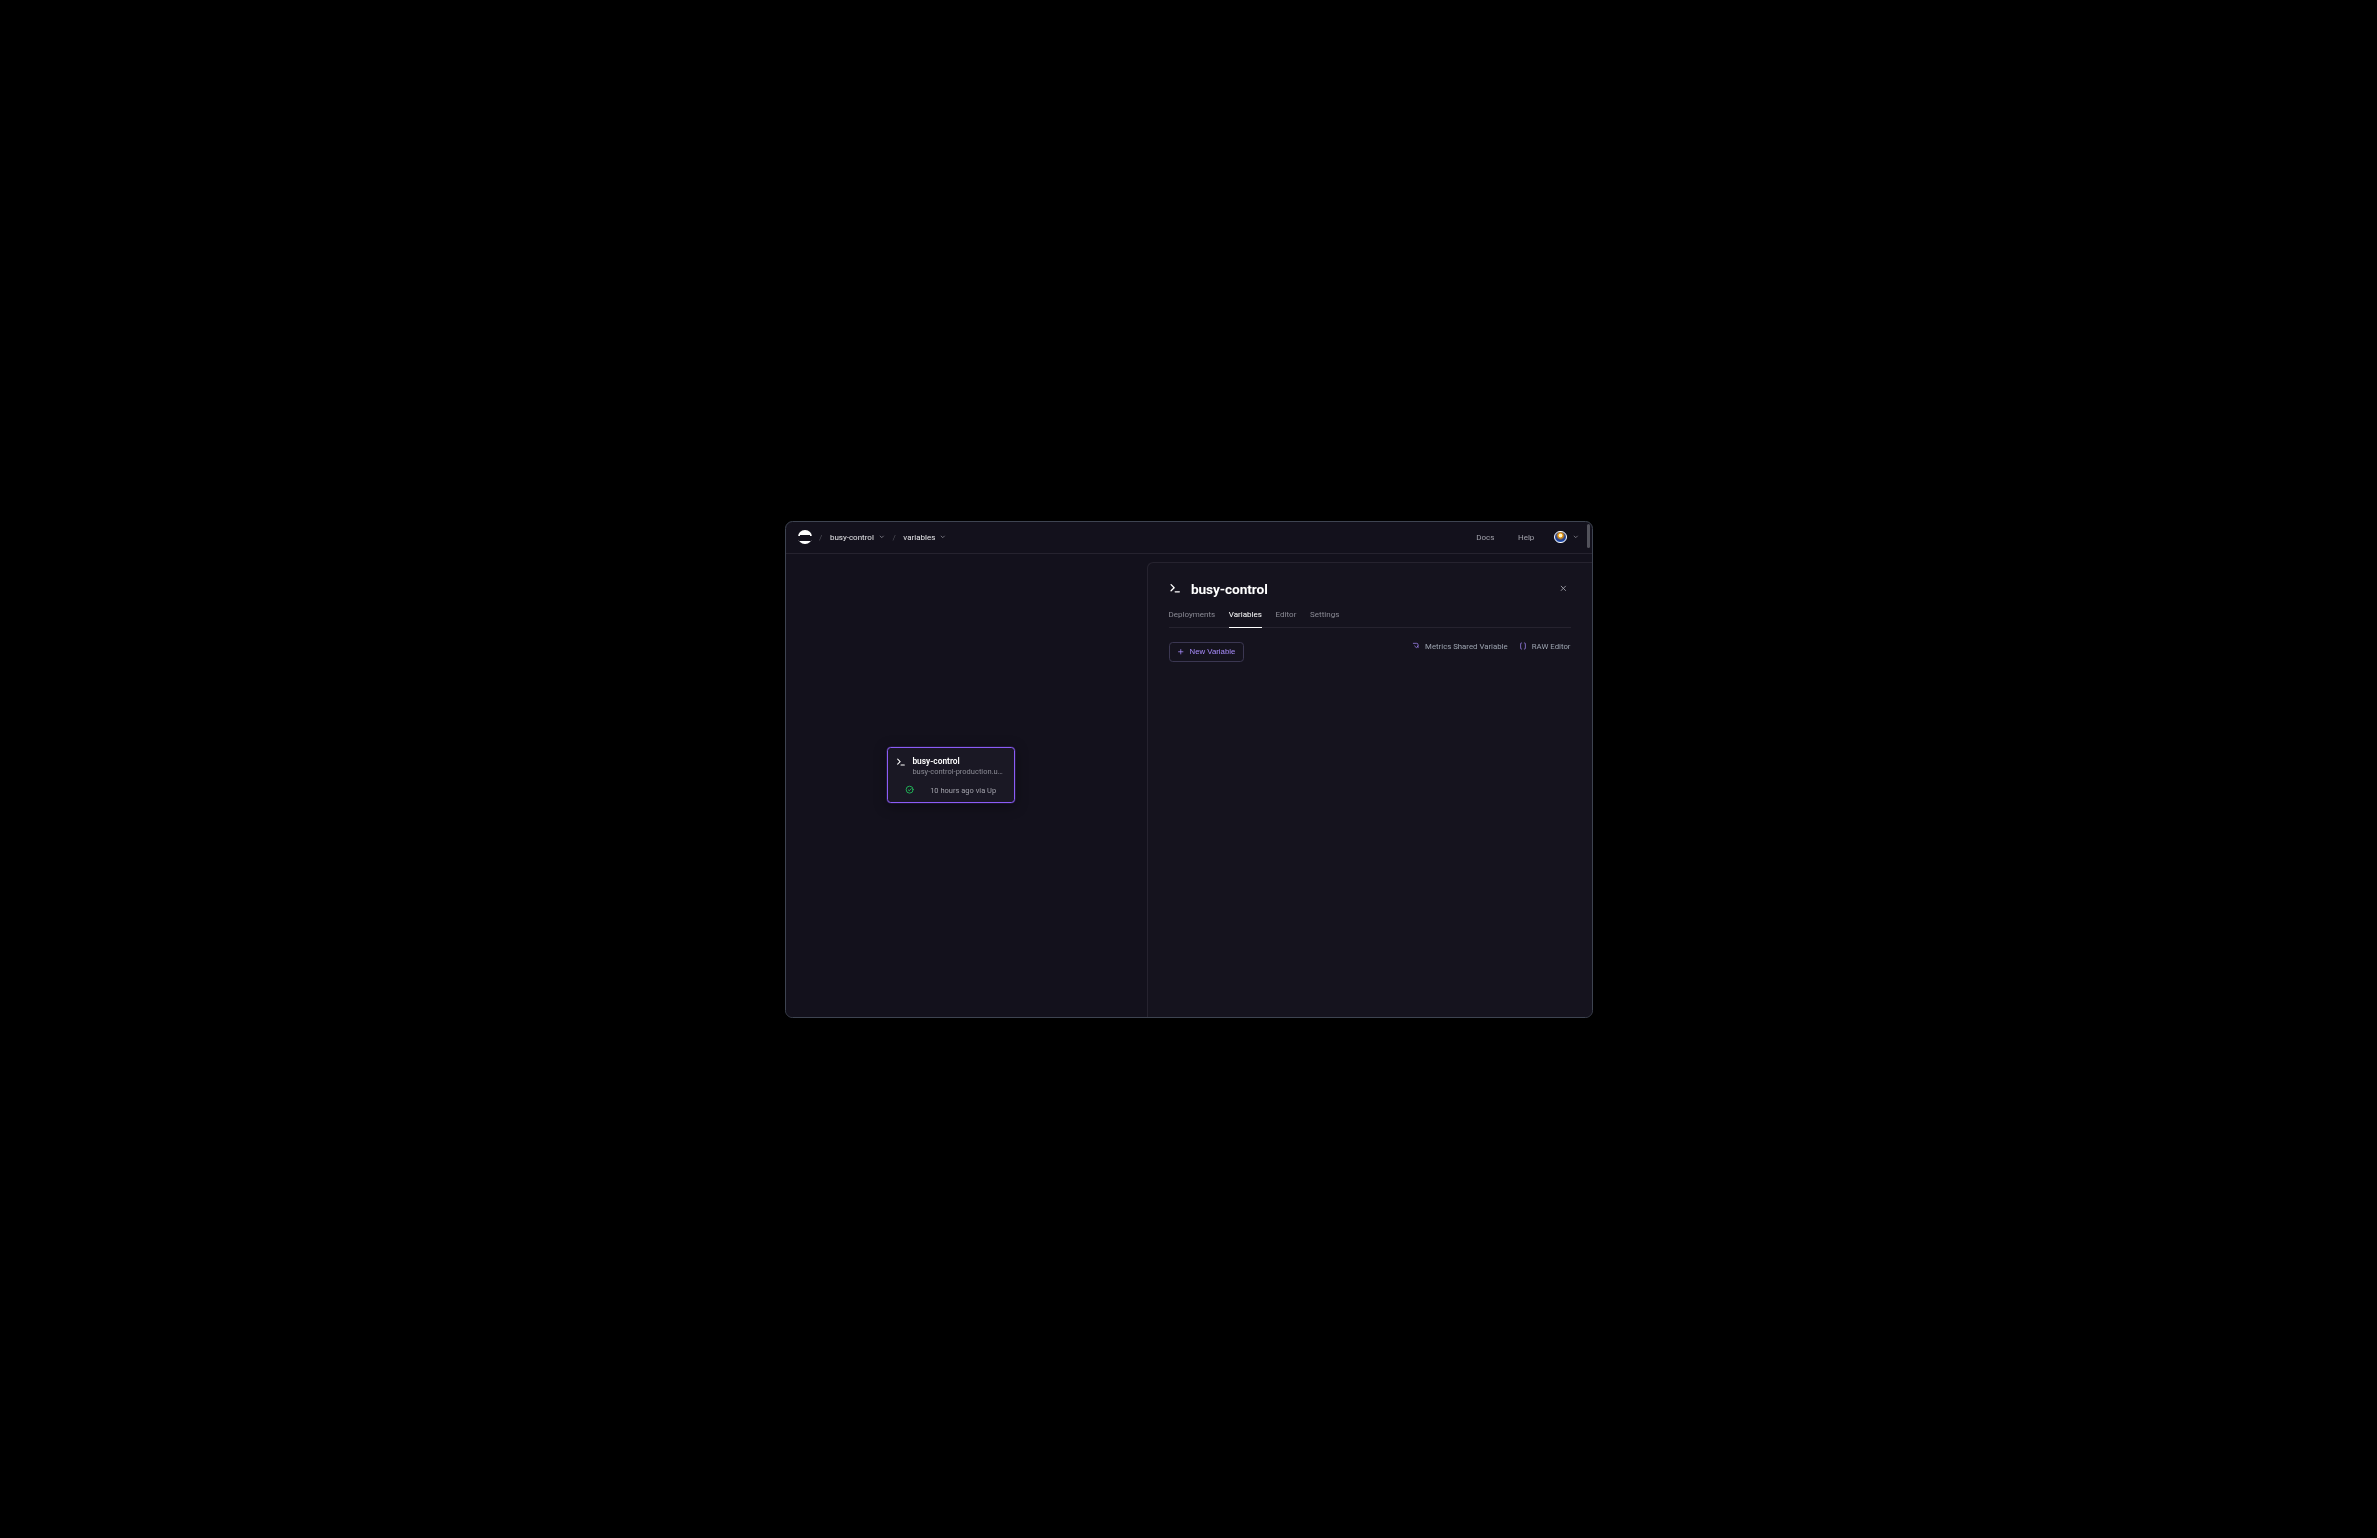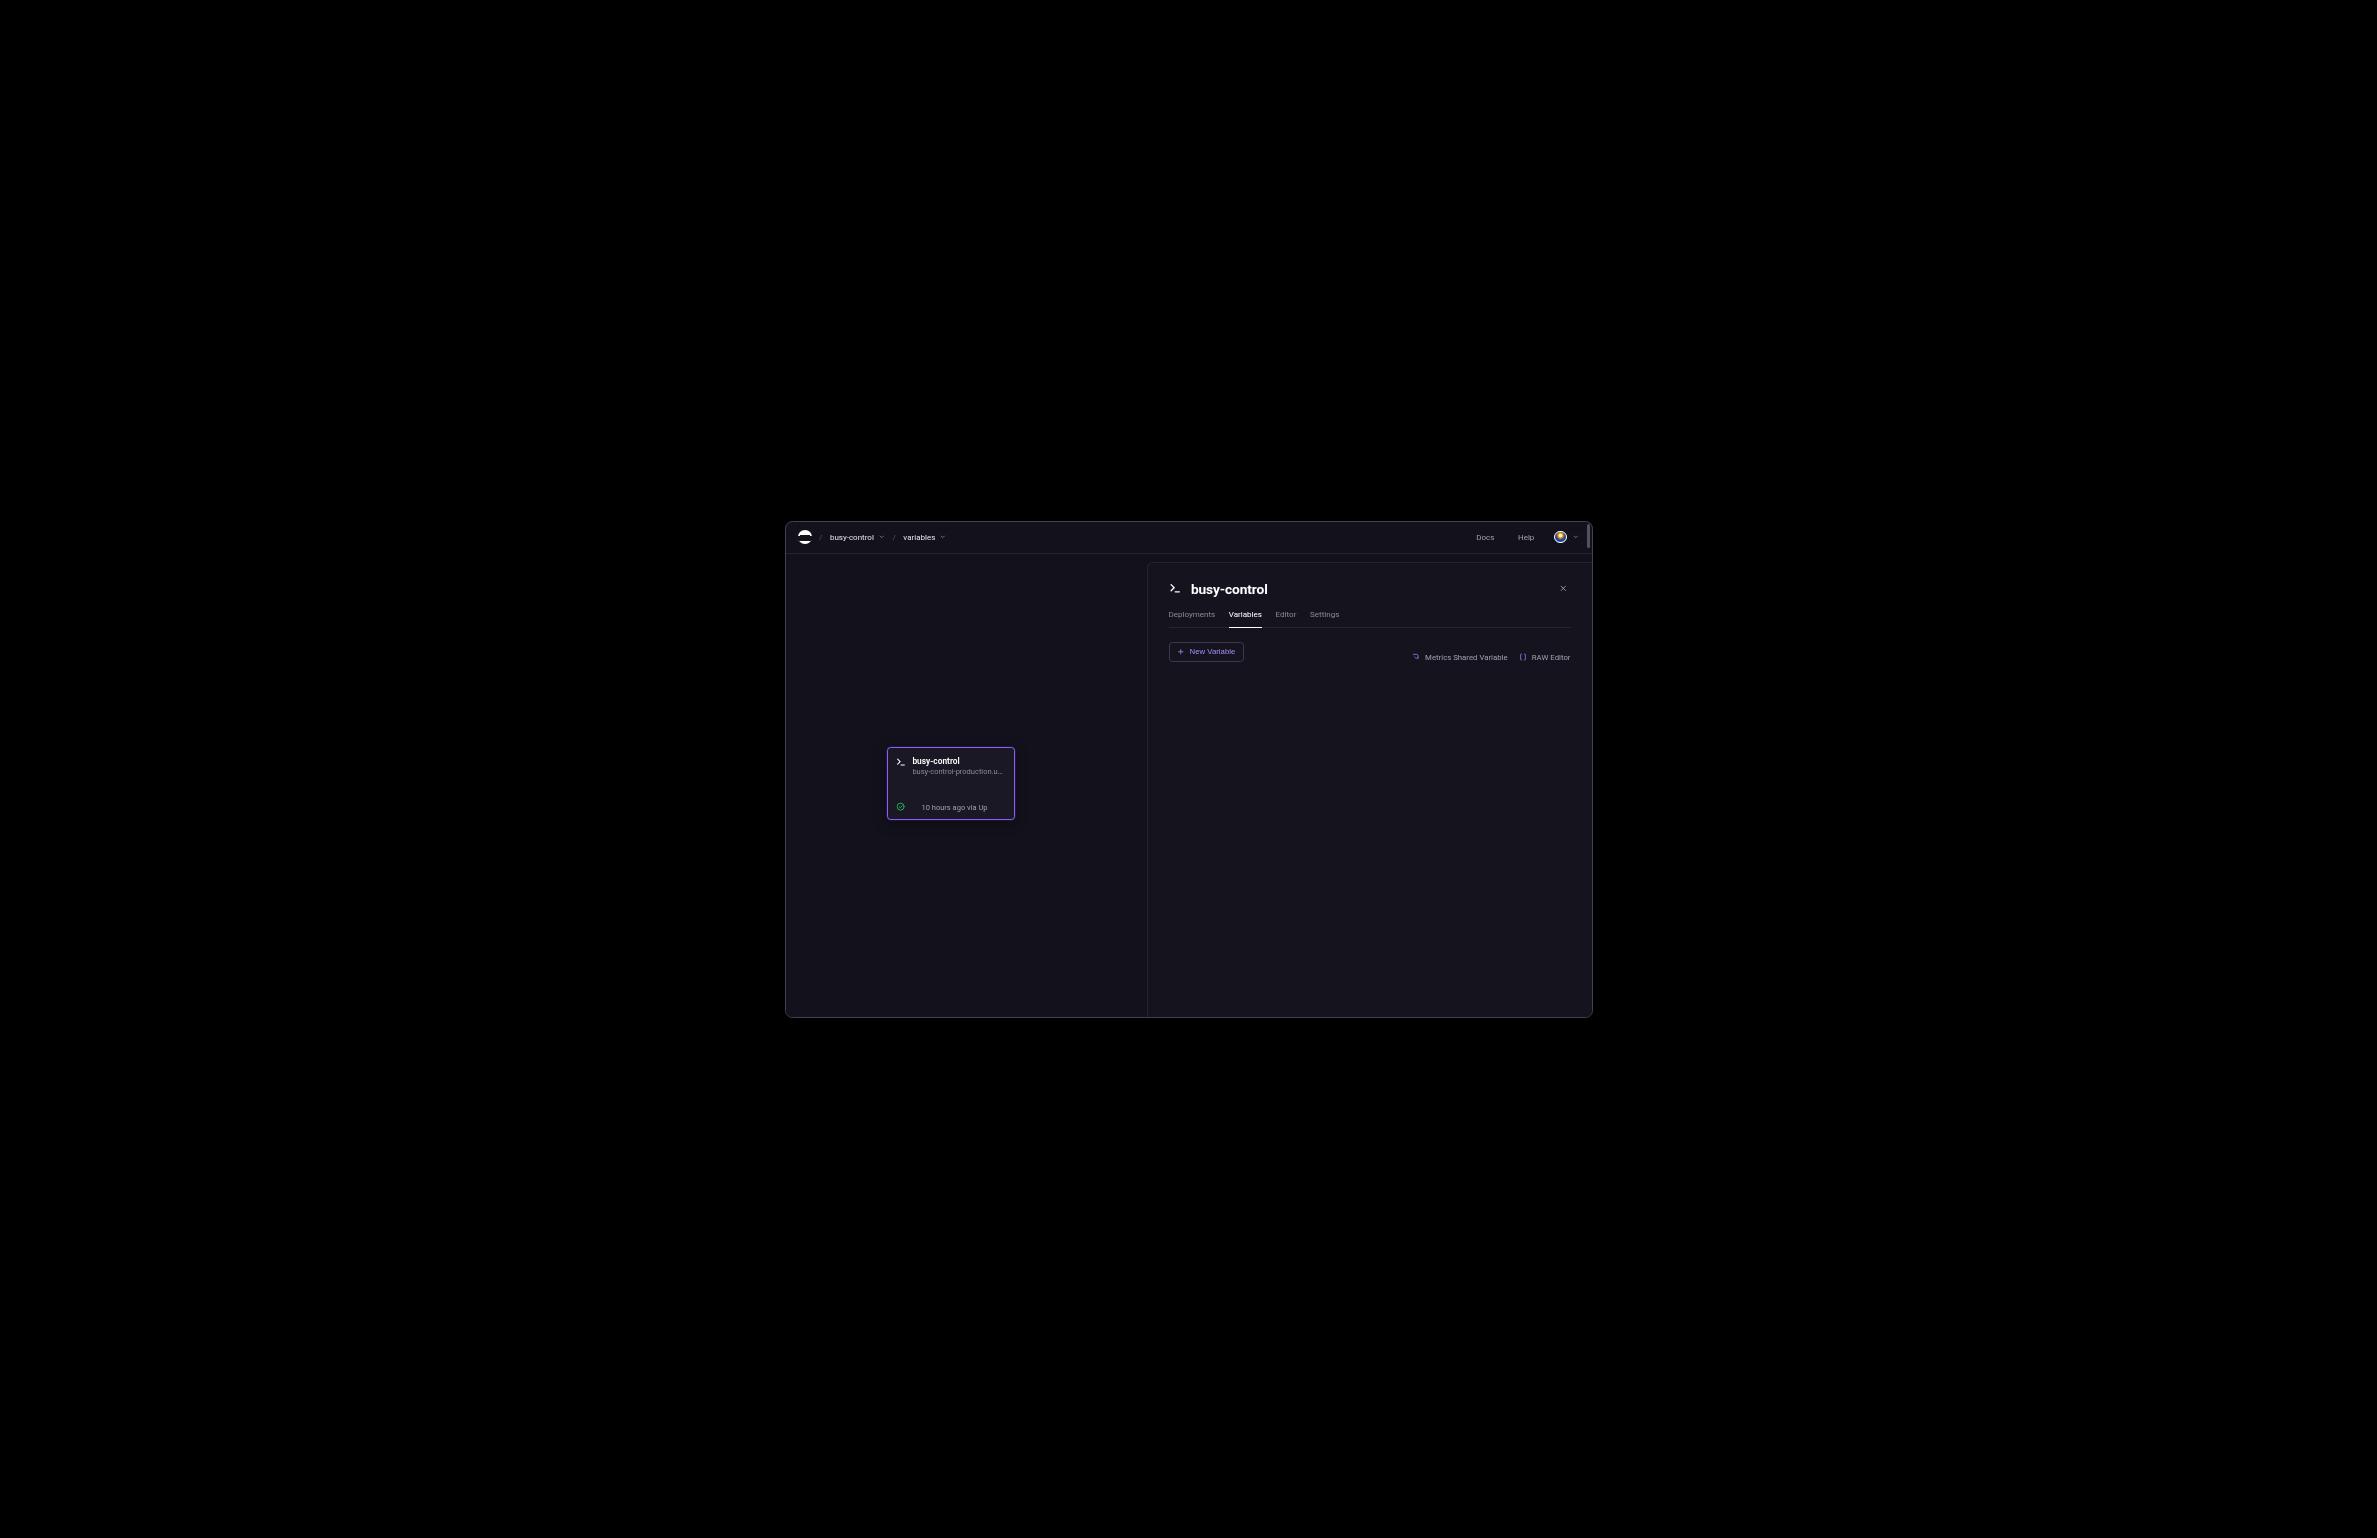--- a/index.html
+++ b/index.html
@@ -95,21 +95,21 @@
     border: 0.6px solid #8b5cf6;
     border-radius: 3.7px;
     padding: 8.7px 8.7px 7.5px 8.7px;
     box-shadow: 0 0 0 0.6px rgba(139,92,246,0.25), 0 2.5px 12.4px rgba(0,0,0,0.4);
     cursor: pointer;
   }
   .sc-head { display: flex; align-items: flex-start; gap: 6.2px; }
   .sc-icon { color: #fff; flex-shrink: 0; margin-top: 1.2px; }
   .sc-title { font-weight: 600; font-size: 8.4px; color: #fff; }
   .sc-sub { font-size: 7.5px; color: #8b8b95; margin-top: 1.2px; white-space: nowrap; overflow: hidden; text-overflow: ellipsis; max-width: 93px; }
-  .sc-status { display: flex; align-items: center; gap: 16px; margin-top: 26px; }
+  .sc-status { display: flex; align-items: center; gap: 16px; margin-top: 9px; justify-content: center; }
   .sc-status .check { color: #22c55e; }
   .sc-status-text { font-size: 7.5px; color: #a1a1aa; }
 
   
   .panel {
     width: 445px;
     border-left: 0.6px solid #26232f;
     border-top: 0.6px solid #26232f;
     border-top-left-radius: 6.2px;
     margin-top: 8.7px;
@@ -136,21 +136,21 @@
     cursor: pointer;
     font-size: 8px;
     border-bottom: 1.2px solid transparent;
     margin-bottom: -0.6px;
     text-align: right;
   }
   .tab.active { color: #fff; border-bottom-color: #fff; }
 
   .var-actions {
     display: flex;
-    align-items: flex-end;
+    align-items: flex-start;
     margin-top: 13.7px;
     gap: 11.2px;
   }
   .new-var-btn {
     display: inline-flex;
     align-items: center;
     gap: 5px;
     border: 0.6px solid #3b3752;
     color: #a78bfa;
     background: transparent;

